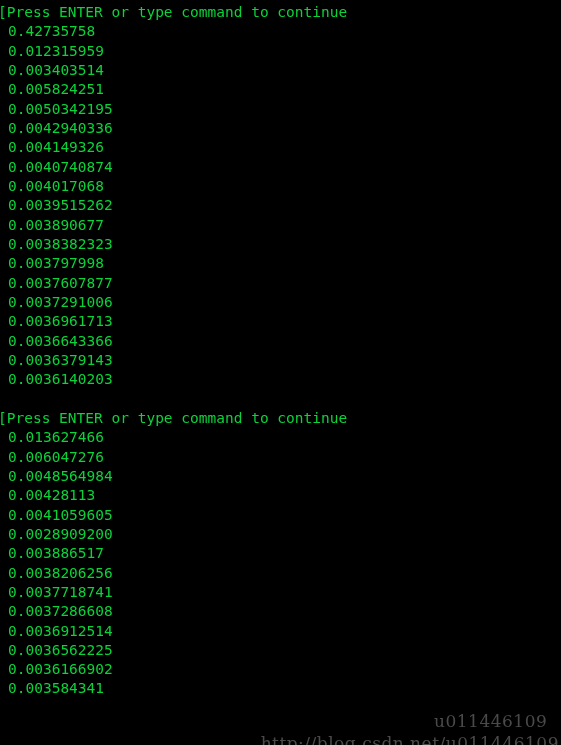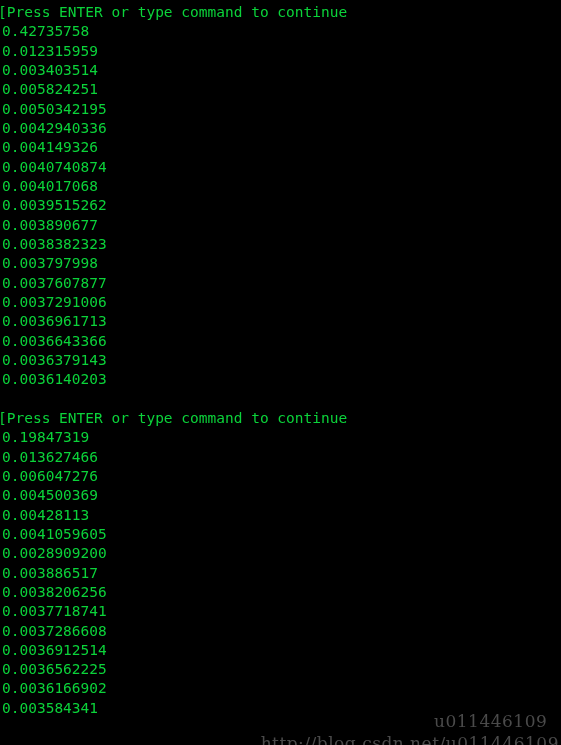--- a/index.html
+++ b/index.html
@@ -33,21 +33,21 @@
     width: 561px;
   }
 
   .line {
     height: 19.33px;
     line-height: 19.33px;
     font-size: 14.5px;
     letter-spacing: 0px;
     white-space: pre;
     color: #0bd33a;
-    padding-left: 2px;
+    padding-left: 8px;
     box-sizing: border-box;
   }
 
   .line.prompt {
     color: #0bd33a;
     margin-left: -4px;
     padding-left: 2px;
   }
 
   .line.blank {
@@ -98,24 +98,23 @@
       <div class="line value">0.0038382323</div>
       <div class="line value">0.003797998</div>
       <div class="line value">0.0037607877</div>
       <div class="line value">0.0037291006</div>
       <div class="line value">0.0036961713</div>
       <div class="line value">0.0036643366</div>
       <div class="line value">0.0036379143</div>
       <div class="line value">0.0036140203</div>
       <div class="line blank"> </div>
       <div class="line prompt">[Press ENTER or type command to continue</div>
-      <div class="line value">0.19847319</div>
       <div class="line value">0.013627466</div>
       <div class="line value">0.006047276</div>
-      <div class="line value">0.004500369</div>
+      <div class="line value">0.0048564984</div>
       <div class="line value">0.00428113</div>
       <div class="line value">0.0041059605</div>
       <div class="line value">0.0028909200</div>
       <div class="line value">0.003886517</div>
       <div class="line value">0.0038206256</div>
       <div class="line value">0.0037718741</div>
       <div class="line value">0.0037286608</div>
       <div class="line value">0.0036912514</div>
       <div class="line value">0.0036562225</div>
       <div class="line value">0.0036166902</div>

